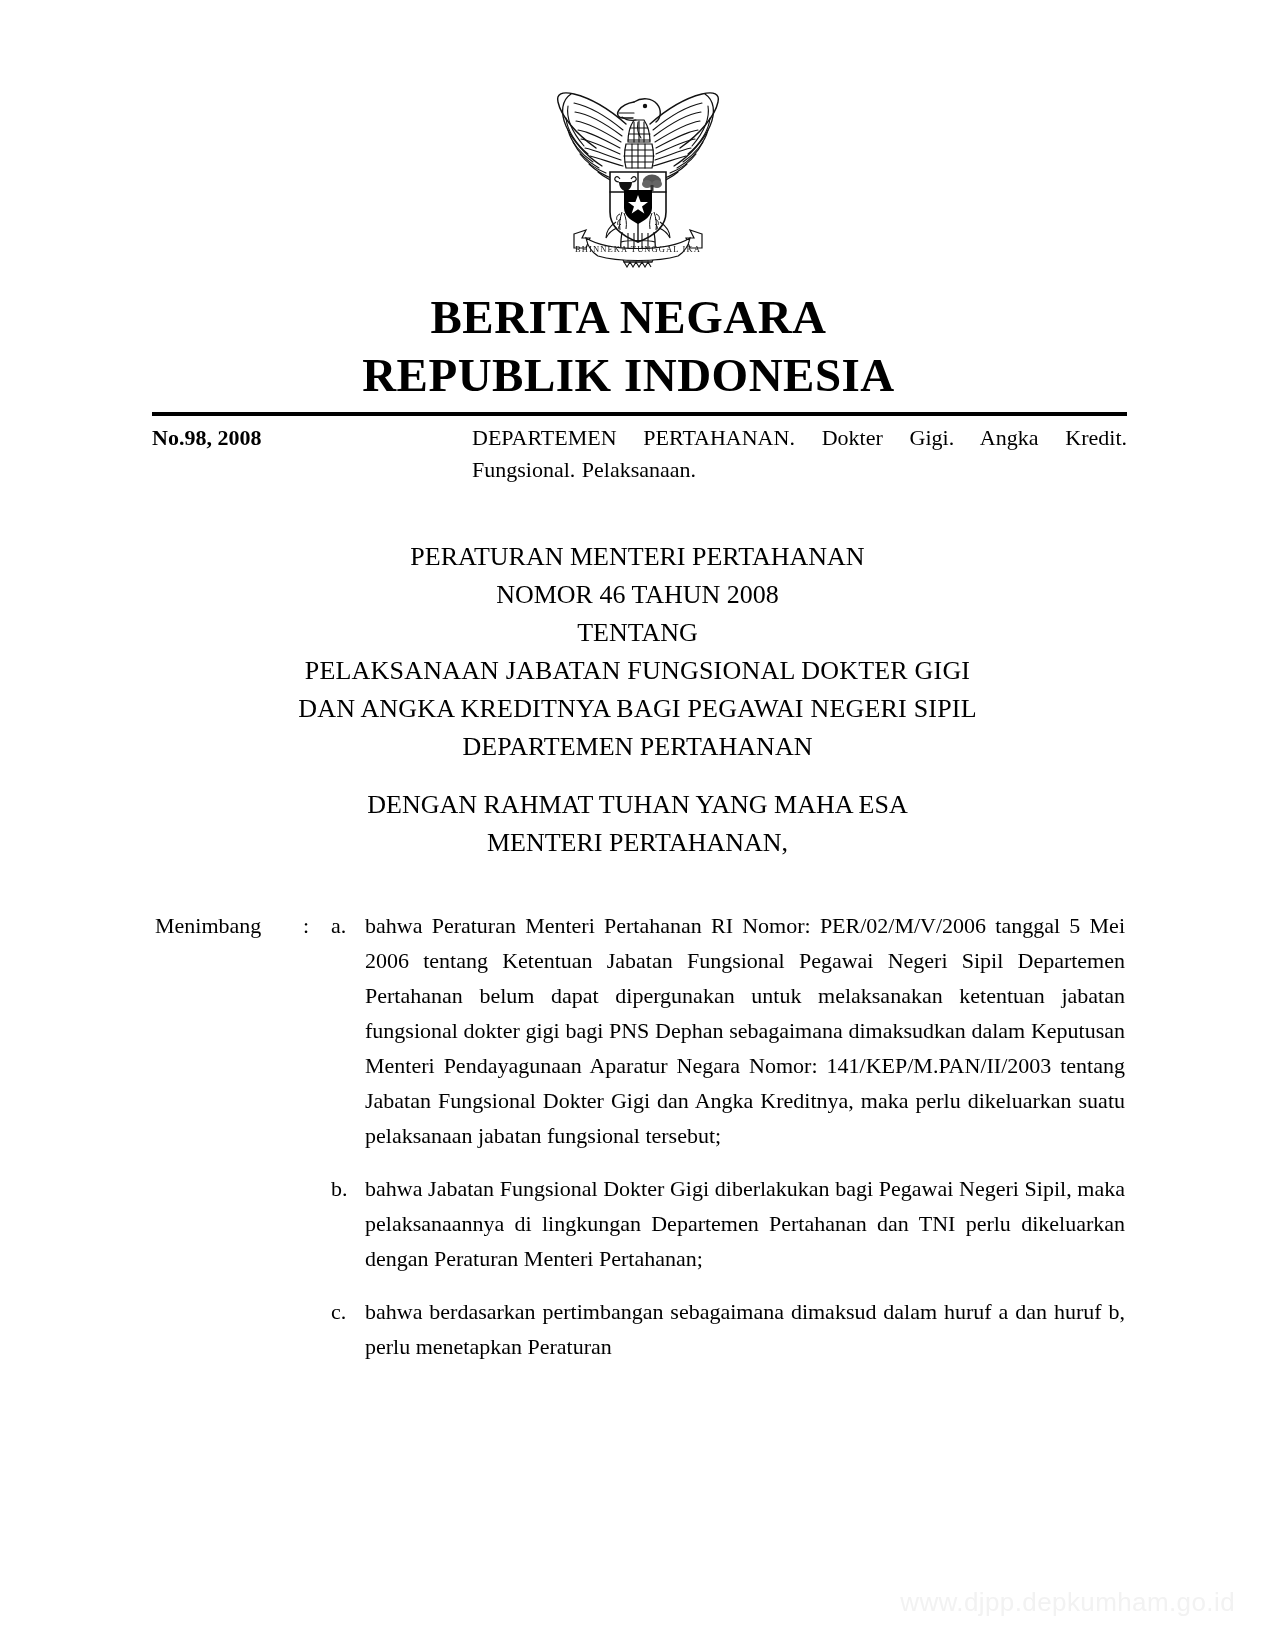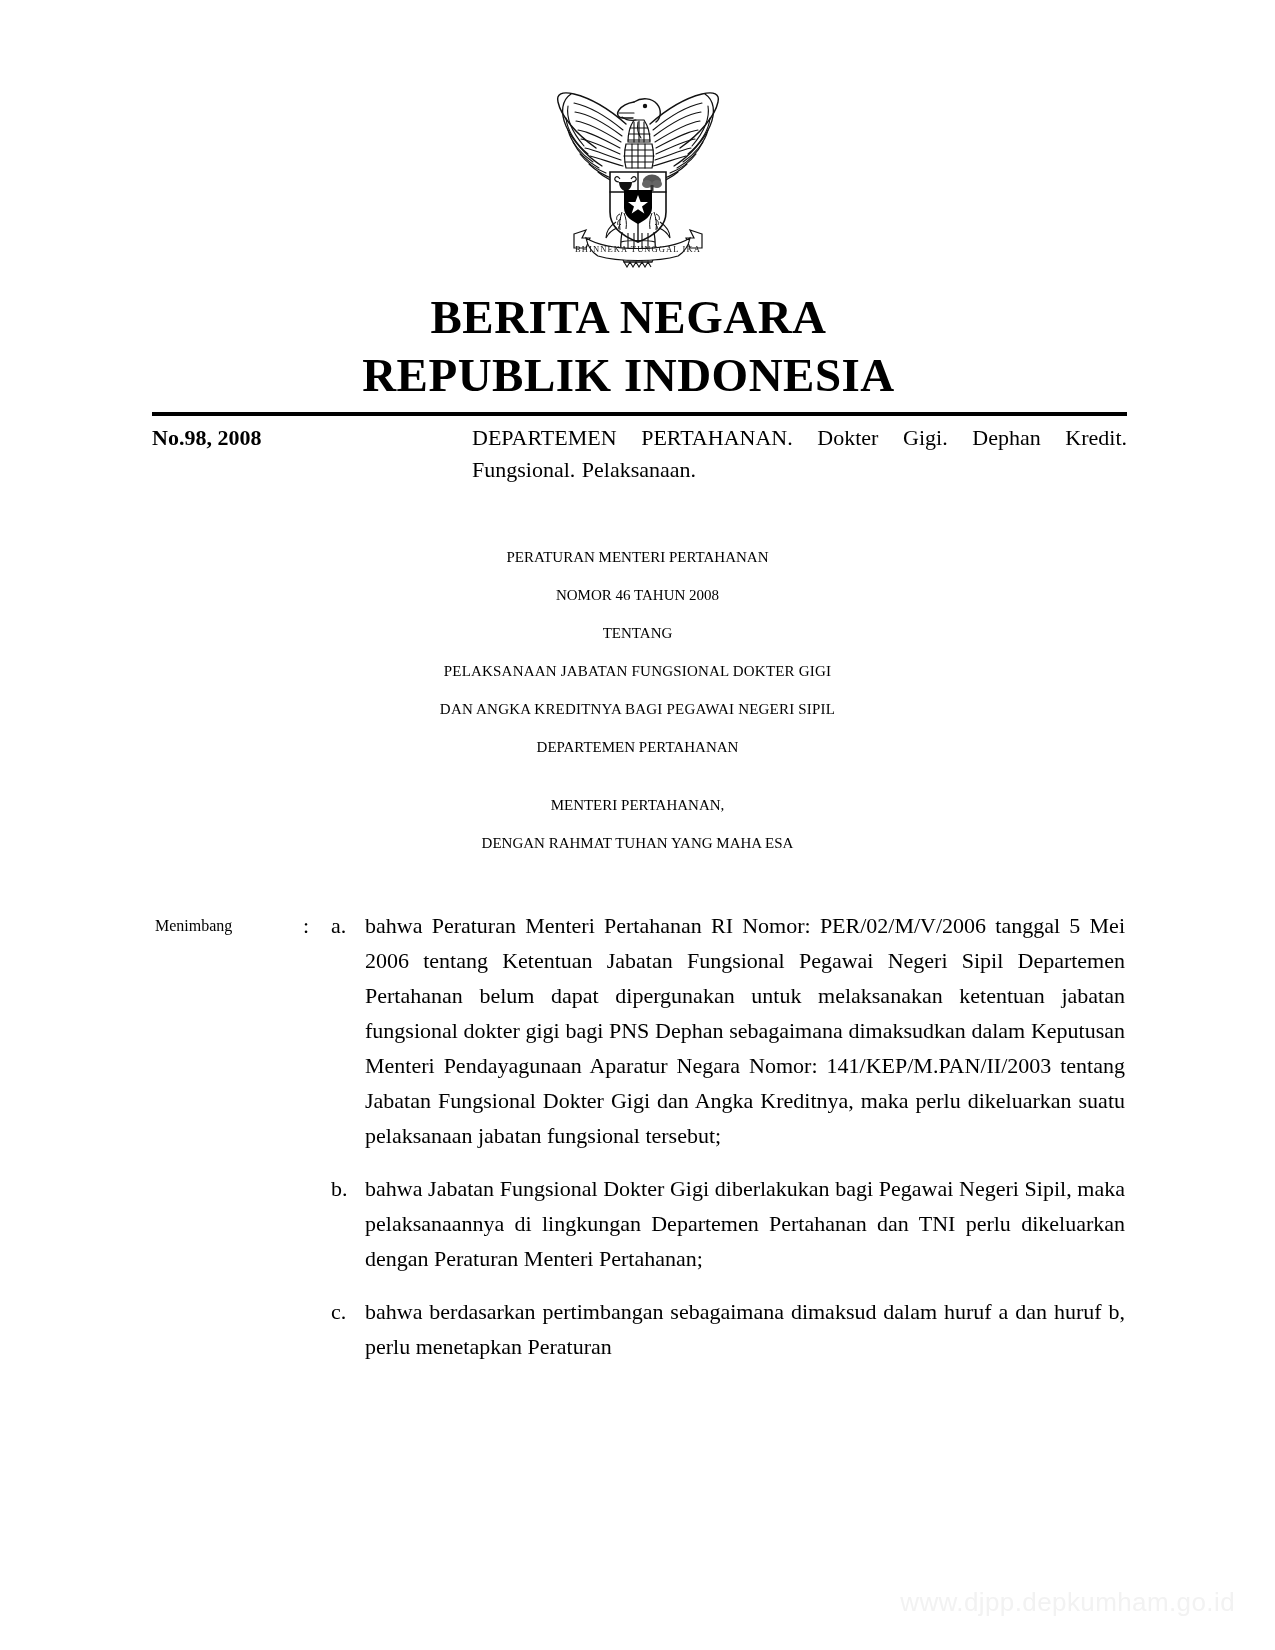--- a/index.html
+++ b/index.html
@@ -91,21 +91,21 @@
 
   
   .title-block {
     position: absolute;
     left: 150px;
     right: 150px;
     top: 538px;
     text-align: center;
   }
   .title-line {
-    font-size: 15px;
+    font-size: 26px;
     line-height: 38px;
     white-space: nowrap;
   }
   .title-gap {
     height: 20px;
   }
   .title-line.wide {
     letter-spacing: 0.2px;
   }
 
@@ -117,21 +117,21 @@
     top: 908px;
   }
   .clause {
     display: flex;
     align-items: flex-start;
     margin-bottom: 18px;
   }
   .clause-label {
     flex: 0 0 140px;
     width: 140px;
-    font-size: 16px;
+    font-size: 22px;
     line-height: 35px;
   }
   .clause-colon {
     flex: 0 0 22px;
     width: 22px;
     font-size: 22px;
     line-height: 35px;
     text-align: center;
   }
   .clause-letter {
@@ -281,34 +281,34 @@
   <div class="masthead">
     <div class="masthead-line">BERITA NEGARA</div>
     <div class="masthead-line">REPUBLIK INDONESIA</div>
   </div>
 
   <div class="rule"></div>
 
   <div class="infoline">
     <div class="infoline-inner">
       <div class="info-no">No.98, 2008</div>
-      <div class="info-subject">DEPARTEMEN PERTAHANAN. Dokter Gigi. Dephan Kredit. Fungsional. Pelaksanaan.</div>
+      <div class="info-subject">DEPARTEMEN PERTAHANAN. Dokter Gigi. Angka Kredit. Fungsional. Pelaksanaan.</div>
     </div>
   </div>
 
   <div class="title-block">
     <div class="title-line">PERATURAN MENTERI PERTAHANAN</div>
     <div class="title-line">NOMOR 46 TAHUN 2008</div>
     <div class="title-line">TENTANG</div>
     <div class="title-line wide">PELAKSANAAN JABATAN FUNGSIONAL DOKTER GIGI</div>
     <div class="title-line wide">DAN  ANGKA  KREDITNYA BAGI  PEGAWAI NEGERI SIPIL</div>
     <div class="title-line">DEPARTEMEN PERTAHANAN</div>
     <div class="title-gap"></div>
+    <div class="title-line">DENGAN RAHMAT TUHAN YANG MAHA ESA</div>
     <div class="title-line">MENTERI  PERTAHANAN,</div>
-    <div class="title-line">DENGAN RAHMAT TUHAN YANG MAHA ESA</div>
   </div>
 
   <div class="body-block">
 
     <div class="clause">
       <div class="clause-label">Menimbang</div>
       <div class="clause-colon">:</div>
       <div class="clause-letter">a.</div>
       <div class="clause-text">bahwa Peraturan Menteri Pertahanan RI Nomor: PER/02/M/V/2006 tanggal 5 Mei 2006 tentang Ketentuan Jabatan Fungsional Pegawai Negeri Sipil Departemen Pertahanan belum dapat dipergunakan untuk melaksanakan ketentuan jabatan fungsional dokter gigi bagi PNS Dephan sebagaimana dimaksudkan dalam Keputusan Menteri Pendayagunaan Aparatur Negara Nomor: 141/KEP/M.PAN/II/2003 tentang Jabatan Fungsional Dokter Gigi dan Angka Kreditnya, maka perlu dikeluarkan suatu pelaksanaan jabatan fungsional tersebut;</div>
     </div>

